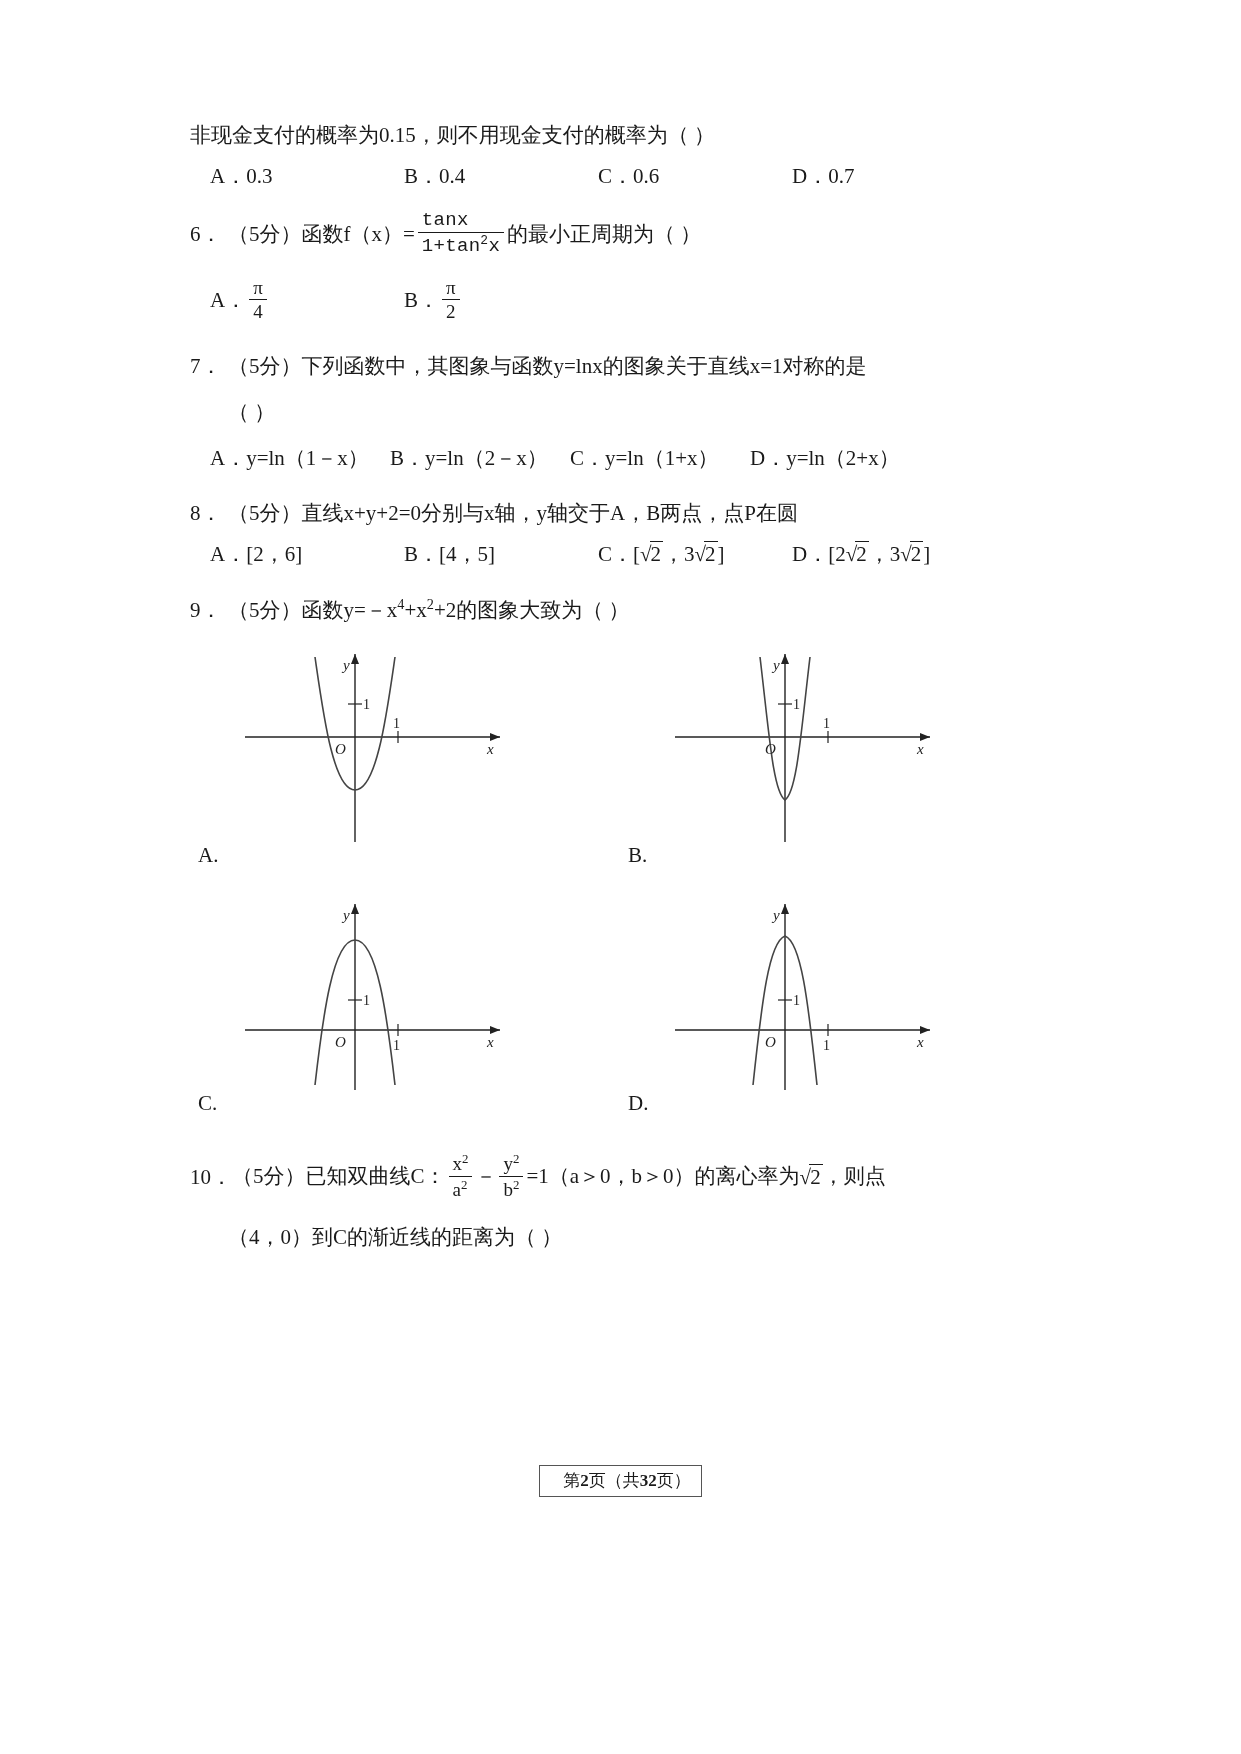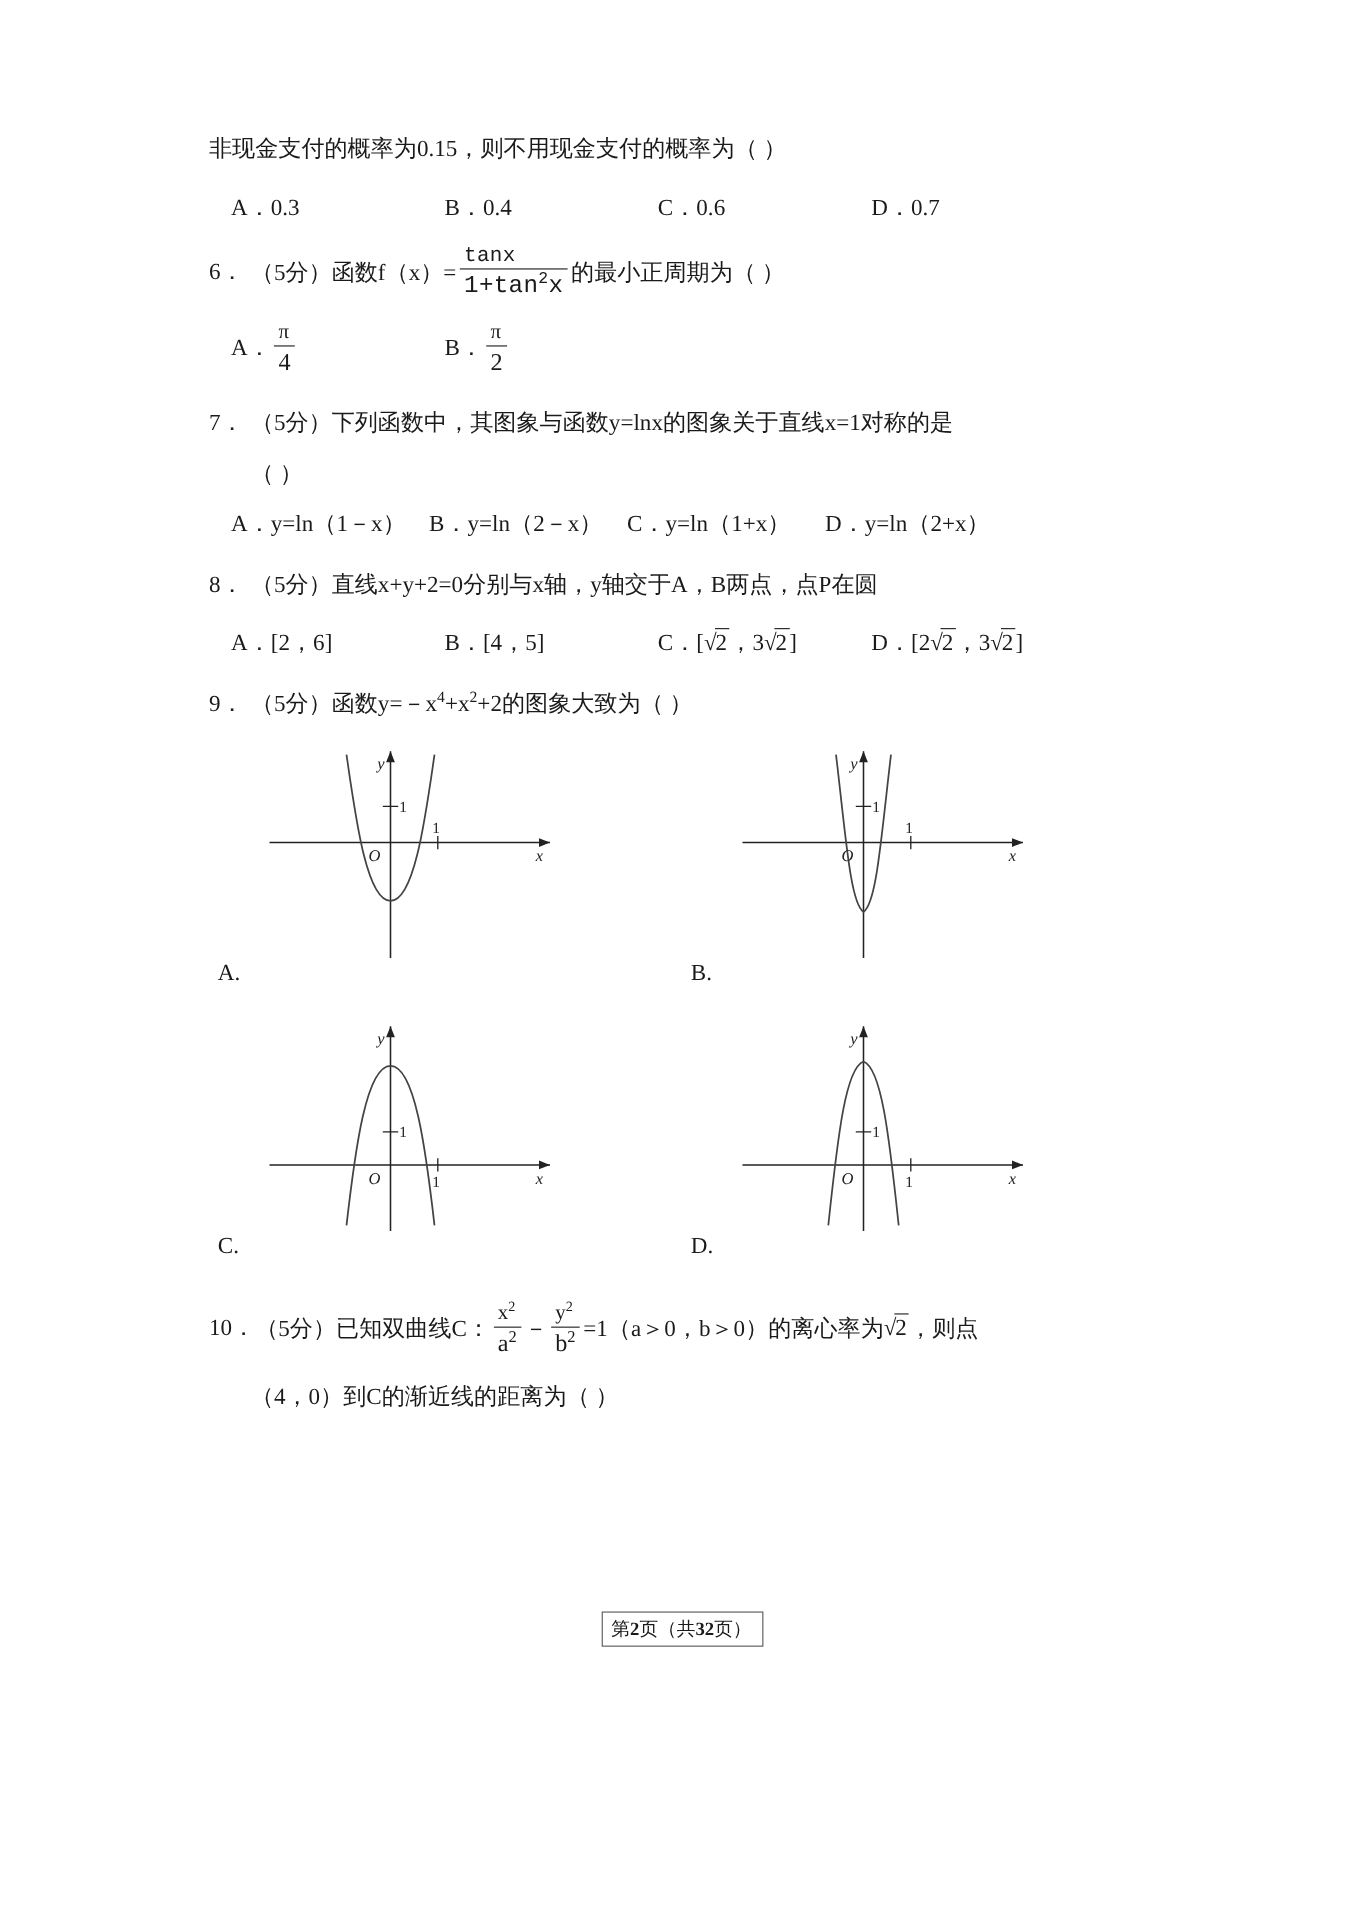--- a/index.html
+++ b/index.html
@@ -37,21 +37,21 @@
   .qblock { margin-bottom: 22px; }
   .qnum {
     display: inline-block;
     min-width: 38px;
   }
   .indent { padding-left: 38px; }
   .opts {
     display: flex;
     font-size: 21px;
     padding-left: 20px;
-    margin-top: 22px;
+    margin-top: 10px;
   }
   .opts .opt { width: 194px; white-space: nowrap; }
   .opts.tight .opt { width: 180px; }
 
   
   .frac {
     display: inline-block;
     vertical-align: middle;
     text-align: left;
     margin: 0 3px;
@@ -61,21 +61,21 @@
   .frac .num {
     display: block;
     padding: 0 4px 1px 4px;
     border-bottom: 1.4px solid #1a1a1a;
     font-size: 19px;
     line-height: 1.15;
   }
   .frac .den {
     display: block;
     padding: 1px 4px 0 4px;
-    font-size: 22px;
+    font-size: 19px;
     line-height: 1.15;
   }
   .mono { font-family: "Liberation Mono", monospace; font-size: 17px; letter-spacing: 0.3px;}
   sup { font-size: 0.68em; vertical-align: super; }
 
   
   .sqrt { display: inline-block; white-space: nowrap; }
   .sqrt .rad { font-size: 21px; }
   .sqrt .body {
     border-top: 1.3px solid #1a1a1a;
@@ -108,21 +108,21 @@
     position: absolute;
     left: 0;
     right: 0;
     top: 1465px;
     text-align: center;
     font-size: 17px;
   }
   .footer .box {
     display: inline-block;
     border: 1px solid #555;
-    padding: 3px 10px 4px 8px;
+    padding: 3px 10px 4px 23px;
     background: #fff;
   }
   .footer b { font-weight: bold; }
 </style>
 </head>
 <body>
 
 <div class="page">
   <div class="content">
 

